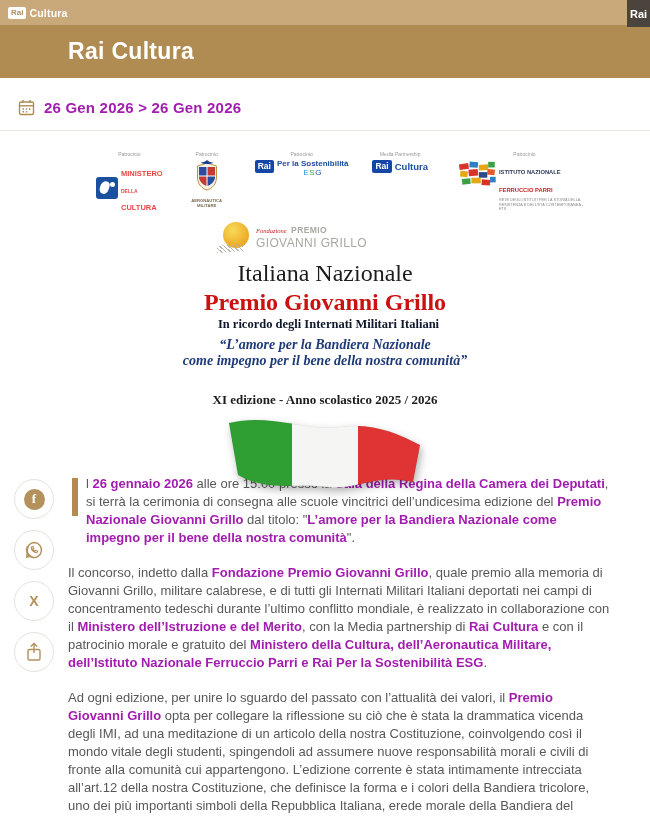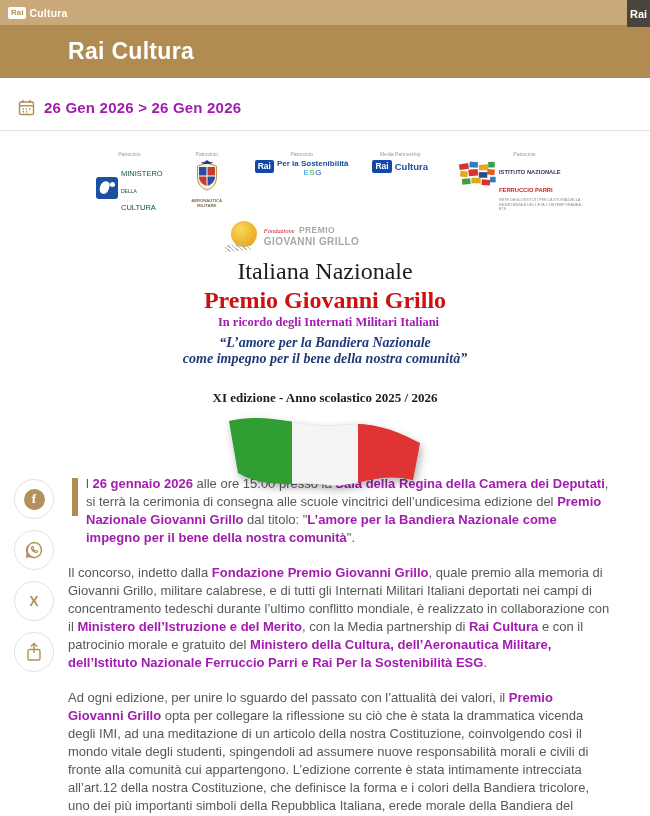--- a/index.html
+++ b/index.html
@@ -23,21 +23,21 @@
   .daterow .dtxt{color:#a21caf;font-size:15px;font-weight:700;letter-spacing:.2px;}
   
   .poster{padding-top:20px;height:300px;}
   .logorow{display:flex;align-items:flex-start;margin:0 0 0 96px;}
   .patron{display:flex;flex-direction:column;align-items:center;}
   .patlabel{font-size:5px;color:#9a9a9a;margin-bottom:3px;}
   .mic{display:flex;align-items:center;gap:3px;margin-right:22px;}
   .mic-emblem{width:22px;height:22px;background:#1B4FA0;border-radius:3px;position:relative;flex:0 0 auto;}
   .mic-emblem:before{content:"";position:absolute;left:4px;top:4px;width:9px;height:13px;background:#fff;border-radius:60% 40% 50% 50%;transform:rotate(18deg);}
   .mic-emblem:after{content:"";position:absolute;right:3px;top:5px;width:5px;height:5px;background:#fff;border-radius:50%;}
-  .mic-text{color:#14532d;font-weight:normal;line-height:1.05;text-align:left;}
+  .mic-text{color:#ef4444;font-weight:bold;line-height:1.05;text-align:left;}
   .mic-text .l1,.mic-text .l3{font-size:7.5px;}
   .mic-text .l2{font-size:5px;}
   .aero{margin-right:26px;}
   .aero-name{font-size:4.2px;color:#7a6a52;text-align:center;margin-top:3px;line-height:1.3;width:44px;font-weight:bold;}
   .sost{margin-right:24px;}
   .sost-row{display:flex;align-items:flex-start;gap:3px;}
   .raibadge{background:#1446A5;color:#fff;font-weight:bold;font-size:8.5px;border-radius:2px;padding:2px 3px;line-height:1;}
   .sost-txt{color:#1B4FA0;font-weight:bold;font-size:8px;line-height:1.1;text-align:center;}
   .esg{font-size:8px;font-weight:normal;letter-spacing:.5px;}
   .esg .e{color:#1B9CD8;}.esg .s{color:#35A048;}.esg .g{color:#1B4FA0;}
@@ -49,25 +49,25 @@
   .parri-txt .p1{font-size:5.8px;font-weight:bold;color:#2E3A59;}
   .parri-txt .p2{font-size:5.8px;font-weight:bold;color:#C62222;}
   .parri-txt .p3{font-size:3.8px;color:#8a8a8a;width:92px;margin-top:1px;line-height:1.25;}
   .fondrow{display:flex;align-items:center;justify-content:center;margin:7px 60px 0 0;gap:7px;}
   .fond-circle{width:26px;height:26px;border-radius:50%;background:radial-gradient(circle at 38% 32%,#F8DA5A,#EBA71F 75%);position:relative;}
   .fond-hatch{position:absolute;left:-6px;bottom:-4px;width:26px;height:7px;
     background:repeating-linear-gradient(45deg,#b9b5a8 0 1px,transparent 1px 3px);transform:rotate(-4deg);}
   .fond-text{line-height:1.05;text-align:left;}
   .fond-text .fw1{color:#C62222;font-style:italic;font-size:6.5px;font-family:"Liberation Serif",serif;}
   .fond-text .fw2{color:#A9A9A1;font-weight:bold;font-size:8.5px;letter-spacing:.4px;}
-  .fond-text .fw3{color:#A9A9A1;font-weight:bold;font-size:10px;letter-spacing:.4px;display:block;}
+  .fond-text .fw3{color:#A9A9A1;font-weight:normal;font-size:12px;letter-spacing:.4px;display:block;}
   .ptitle{font-family:"Liberation Serif","DejaVu Serif",serif;text-align:center;}
   .t1{font-size:24px;color:#1c1c1c;margin-top:10px;}
   .t2{font-size:24px;color:#CC1111;font-weight:bold;margin-top:2px;}
-  .t3{font-size:12.5px;color:#a21caf;font-weight:bold;margin-top:1px;margin-left:7px;}
+  .t3{font-size:12.5px;color:#0f172a;font-weight:bold;margin-top:1px;margin-left:7px;}
   .tq{font-size:14px;color:#1E3A78;font-weight:bold;font-style:italic;line-height:1.18;margin-top:5px;}
   .ted{font-size:13px;color:#1c1c1c;font-weight:bold;margin-top:22px;}
   .flagwrap{display:flex;justify-content:center;margin-top:8px;}
   .flagwrap svg{filter:drop-shadow(2px 4px 4px rgba(0,0,0,.30));}
   
   .article{display:flex;margin-top:24px;}
   .rail{width:68px;flex:0 0 auto;display:flex;flex-direction:column;align-items:center;gap:11px;padding-top:4px;}
   .share-btn{width:38px;height:38px;border-radius:50%;border:1px solid #E5E2DC;background:#fff;
     display:flex;align-items:center;justify-content:center;cursor:pointer;}
   .fb-circle{width:21px;height:21px;border-radius:50%;background:#B3905C;color:#fff;font-weight:bold;

